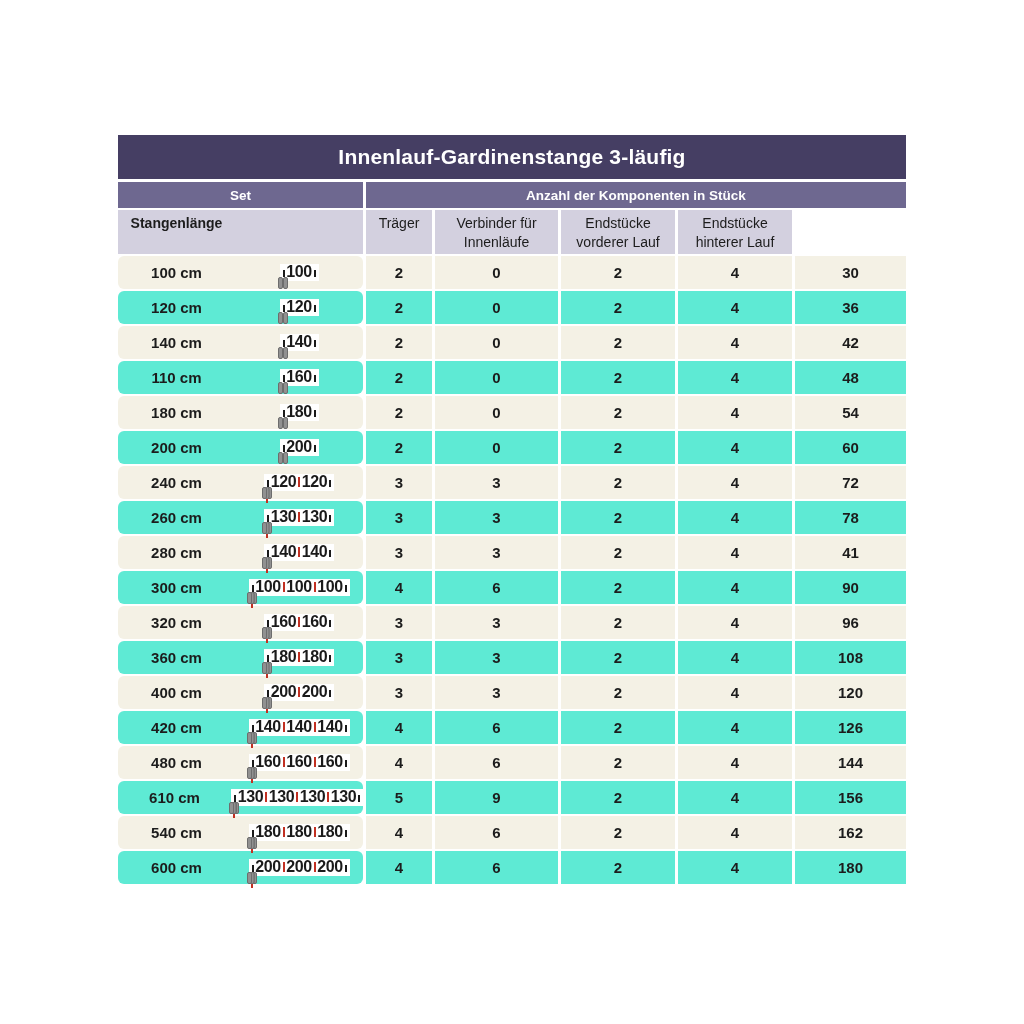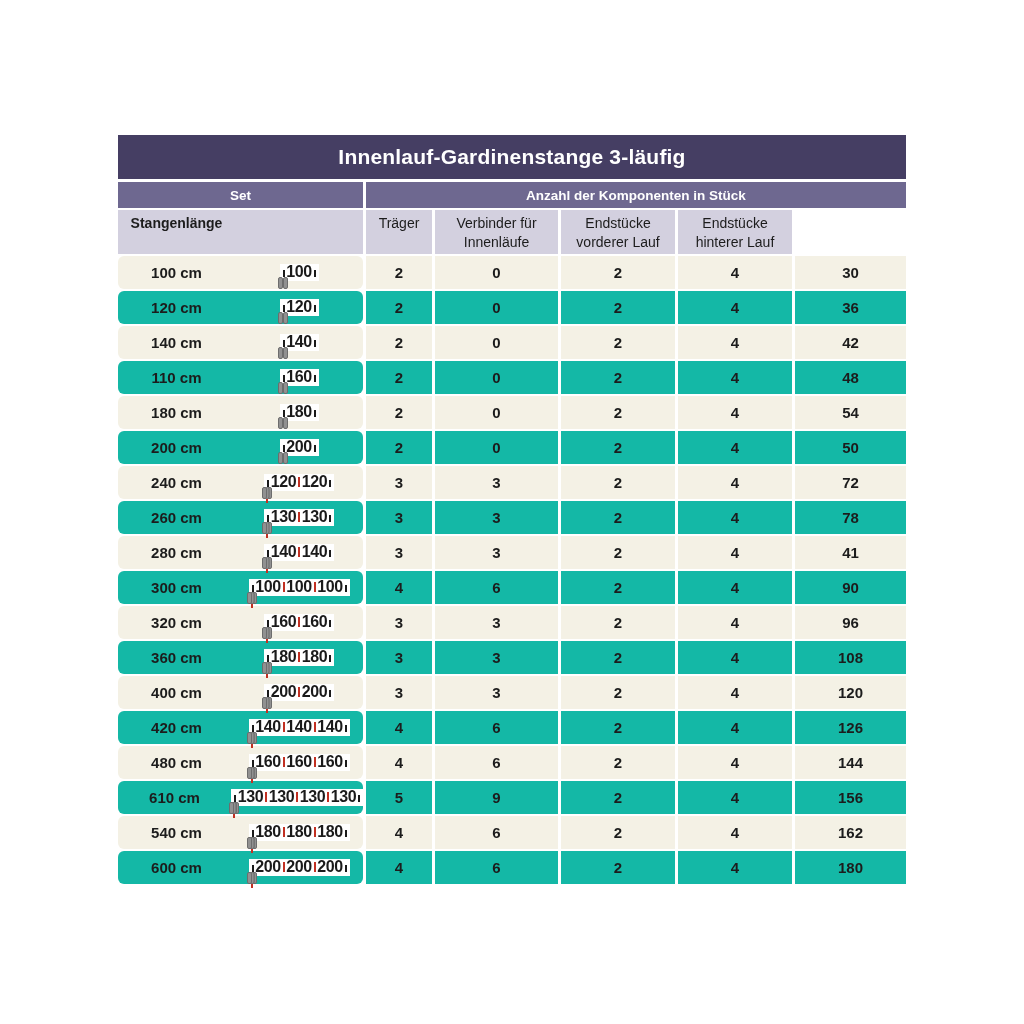--- a/index.html
+++ b/index.html
@@ -37,21 +37,21 @@
   .hcell .sub-div  { width:128px; text-align:center; }
   .w-traeger { width:66px; }
   .w-verb    { width:123px; }
   .w-ev      { width:114px; }
   .w-eh      { width:114px; }
   .w-fg      { flex:1; }
 
   .body-rows { }
   .brow { display:flex; gap:3px; margin-bottom:2px; height:33px; }
   .brow.light .cell { background:#f4f1e5; }
-  .brow.dark  .cell { background:#14b8a6; }
+  .brow.dark  .cell { background:#5eead4; }
   .cell {
     display:flex; align-items:center; justify-content:center;
     font-size:15px; font-weight:bold; color:#1c1c1c;
   }
   .cell.set-cell { width:245px; justify-content:flex-end;border-radius:6px; }
   .set-cell .len { width:117px; text-align:center; }
   .set-cell .diag-zone { flex:1; display:flex; justify-content:center; align-items:center; }
 
   
   .diagram { background:#fff; padding:2px 3px 4px 3px; }
@@ -196,21 +196,21 @@
                   <i class="tick"></i>
                   <span class="seg">200</span>
                   <i class="tick"></i>
                 </span><span class="rodwrap"><i class="rodlines"></i><i class="cap l"></i><i class="cap r"></i></span></span>
             </span>
           </div>
           <div class="cell w-traeger">2</div>
           <div class="cell w-verb">0</div>
           <div class="cell w-ev">2</div>
           <div class="cell w-eh">4</div>
-          <div class="cell w-fg">50</div>
+          <div class="cell w-fg">60</div>
         </div>
         <div class="brow light">
           <div class="cell set-cell">
             <span class="len">240 cm</span>
             <span class="diag-zone">
               <span class="diagram" style="width: 70px;"><span class="numrow">
                   <i class="tick"></i>
                   <span class="seg">120</span>
                   <i class="tick red"></i>
                   <span class="seg">120</span>

